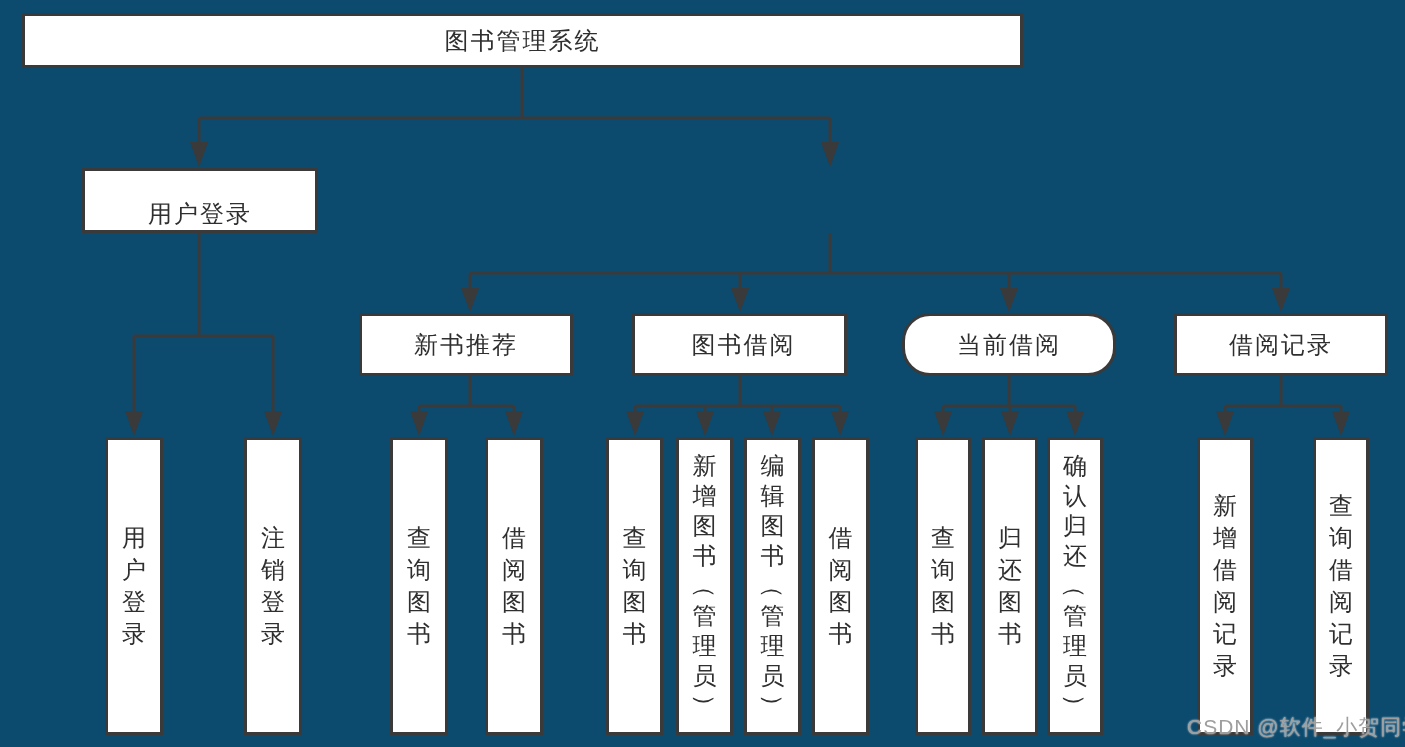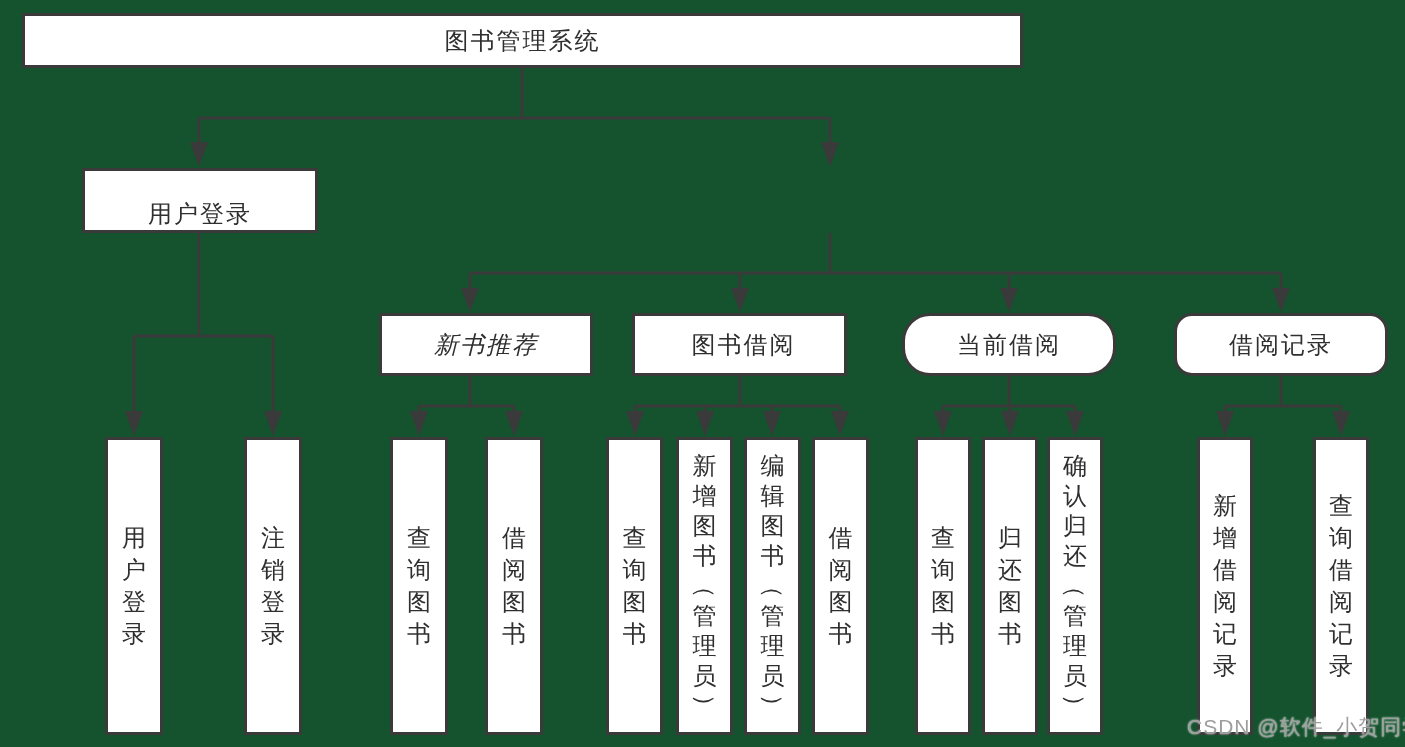--- a/index.html
+++ b/index.html
@@ -1,17 +1,17 @@
 <!DOCTYPE html>
 <html><head>
 <meta charset="utf-8">
 <style>
   html,body{margin:0;padding:0;background:#fff;}
   .stage{
-    position:relative;width:1405px;height:747px;background:#14532d;overflow:hidden;
+    position:relative;width:1405px;height:747px;background:#0c4a6e;overflow:hidden;
     font-family:"Liberation Sans","DejaVu Sans",sans-serif;
   }
   .wires{position:absolute;left:0;top:0;z-index:1;}
   .node{
     position:absolute;box-sizing:border-box;background:#fff;border:3px solid #3a3a3a;
     display:flex;align-items:center;justify-content:center;z-index:2;
   }
   .hlabel{
     font-size:24px;color:#2f2f2f;letter-spacing:2px;white-space:nowrap;
   }
@@ -82,30 +82,30 @@
   </svg>
 
   <div class="node" style="left:22px;top:13px;width:1001px;height:55px;">
     <span class="hlabel">图书管理系统</span>
   </div>
 
   <div class="node" style="left:82px;top:168px;width:236px;height:65px;align-items:flex-end;">
     <span class="hlabel">用户登录</span>
   </div>
 
-  <div class="node" style="left:379px;top:313px;width:214px;height:63px;font-style:italic;">
+  <div class="node" style="left:359px;top:313px;width:214px;height:63px;">
     <span class="hlabel">新书推荐</span>
   </div>
   <div class="node" style="left:632px;top:313px;width:215px;height:63px;padding-left:8px;">
     <span class="hlabel">图书借阅</span>
   </div>
   <div class="node" style="left:902px;top:313px;width:214px;height:63px;border-radius:28px;">
     <span class="hlabel">当前借阅</span>
   </div>
-  <div class="node" style="left:1174px;top:313px;width:214px;height:63px;border-radius:18px;">
+  <div class="node" style="left:1174px;top:313px;width:214px;height:63px;">
     <span class="hlabel">借阅记录</span>
   </div>
 
   <div class="node" style="left:105px;top:437px;width:58px;height:298px;">
     <span class="vtext" style="gap: 8px;">
         <span class="vchar">用</span>
         <span class="vchar">户</span>
         <span class="vchar">登</span>
         <span class="vchar">录</span>
       </span>

